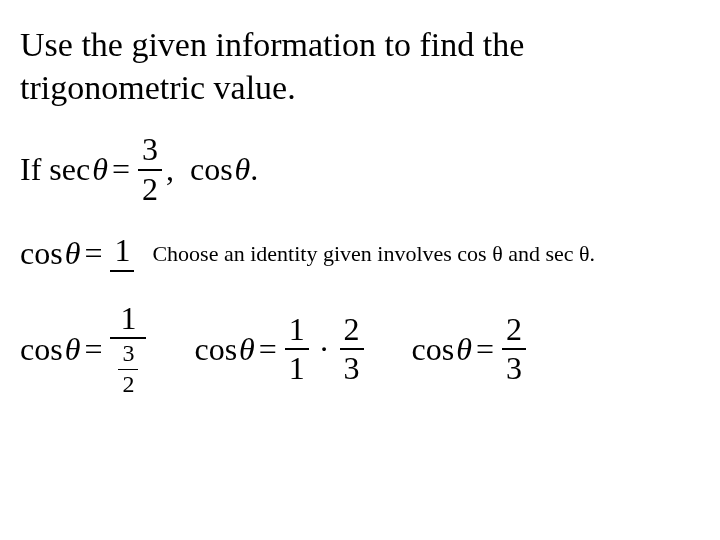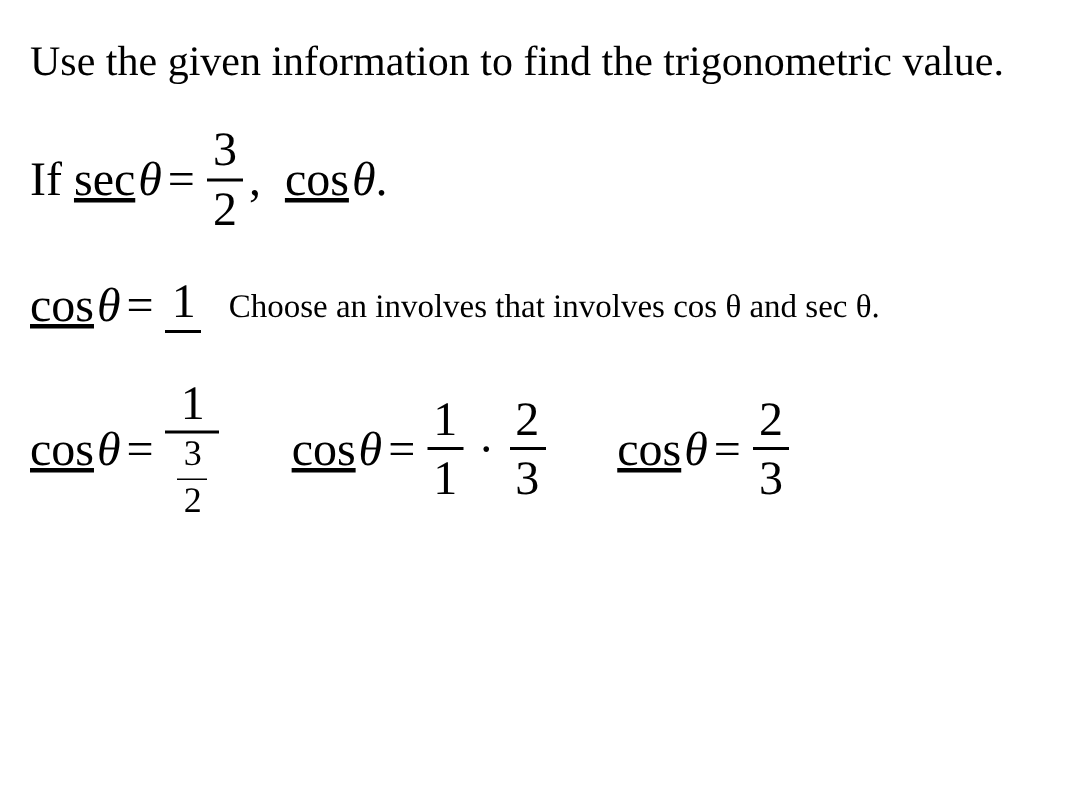--- a/index.html
+++ b/index.html
@@ -12,38 +12,38 @@
     color: #000;
   }
   .page {
     position: relative;
     width: 720px;
     height: 540px;
     padding: 24px 20px 0 20px;
     box-sizing: border-box;
   }
   .instruction {
-    font-size: 28px;
+    font-size: 34px;
     line-height: 1.25;
     margin-bottom: 24px;
   }
   .hint {
     font-size: 22px;
     line-height: 1.2;
   }
   
   .math {
     font-family: "Cambria Math", "Times New Roman", serif;
     font-size: 32px;
     display: inline-flex;
     align-items: center;
     white-space: nowrap;
   }
   .math .op { padding: 0 4px; }
-  .math .fn { padding-right: 2px; text-decoration: underline; }
+  .math .fn { padding-right: 2px; }
   .frac {
     display: inline-flex;
     flex-direction: column;
     align-items: center;
     vertical-align: middle;
     padding: 0 4px;
   }
   .frac .num, .frac .den {
     padding: 0 4px;
     line-height: 1.05;
@@ -101,21 +101,21 @@
     <span class="math">
       <span class="fn">cos</span>
       <span class="theta">θ</span>
       <span class="op">=</span>
       <span class="frac">
         <span class="num">1</span>
         <span class="bar"></span>
       </span>
     </span>
     <span style="width:14px;"></span>
-    <span class="hint">Choose an involves that involves cos θ and sec θ.</span>
+    <span class="hint">Choose an identity given involves cos θ and sec θ.</span>
   </div>
 
   <div class="row-steps">
 
     <span class="math">
       <span class="fn">cos</span>
       <span class="theta">θ</span>
       <span class="op">=</span>
       <span class="frac">
         <span class="num">1</span>

